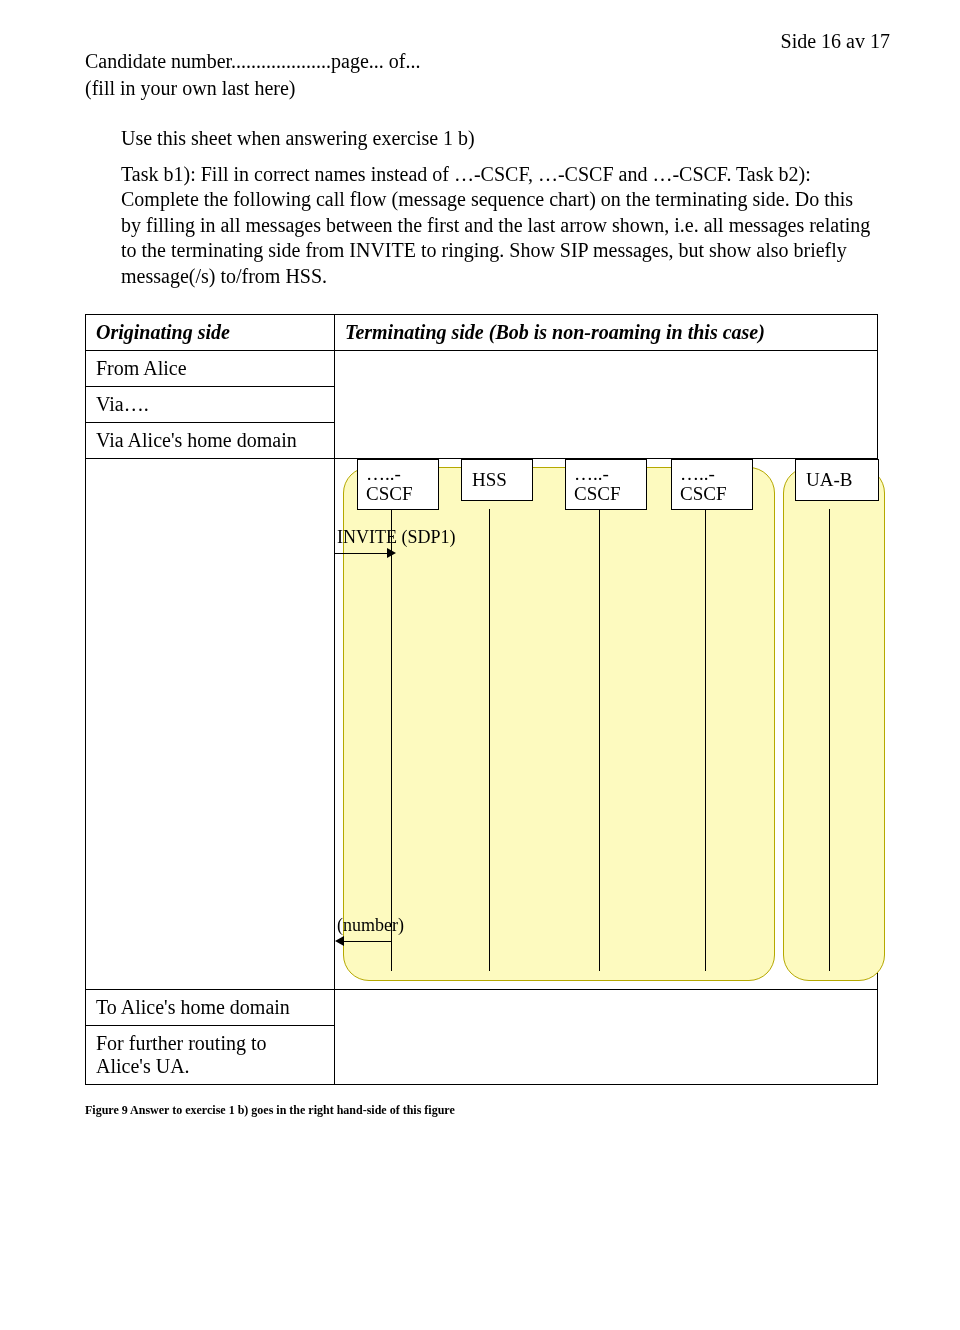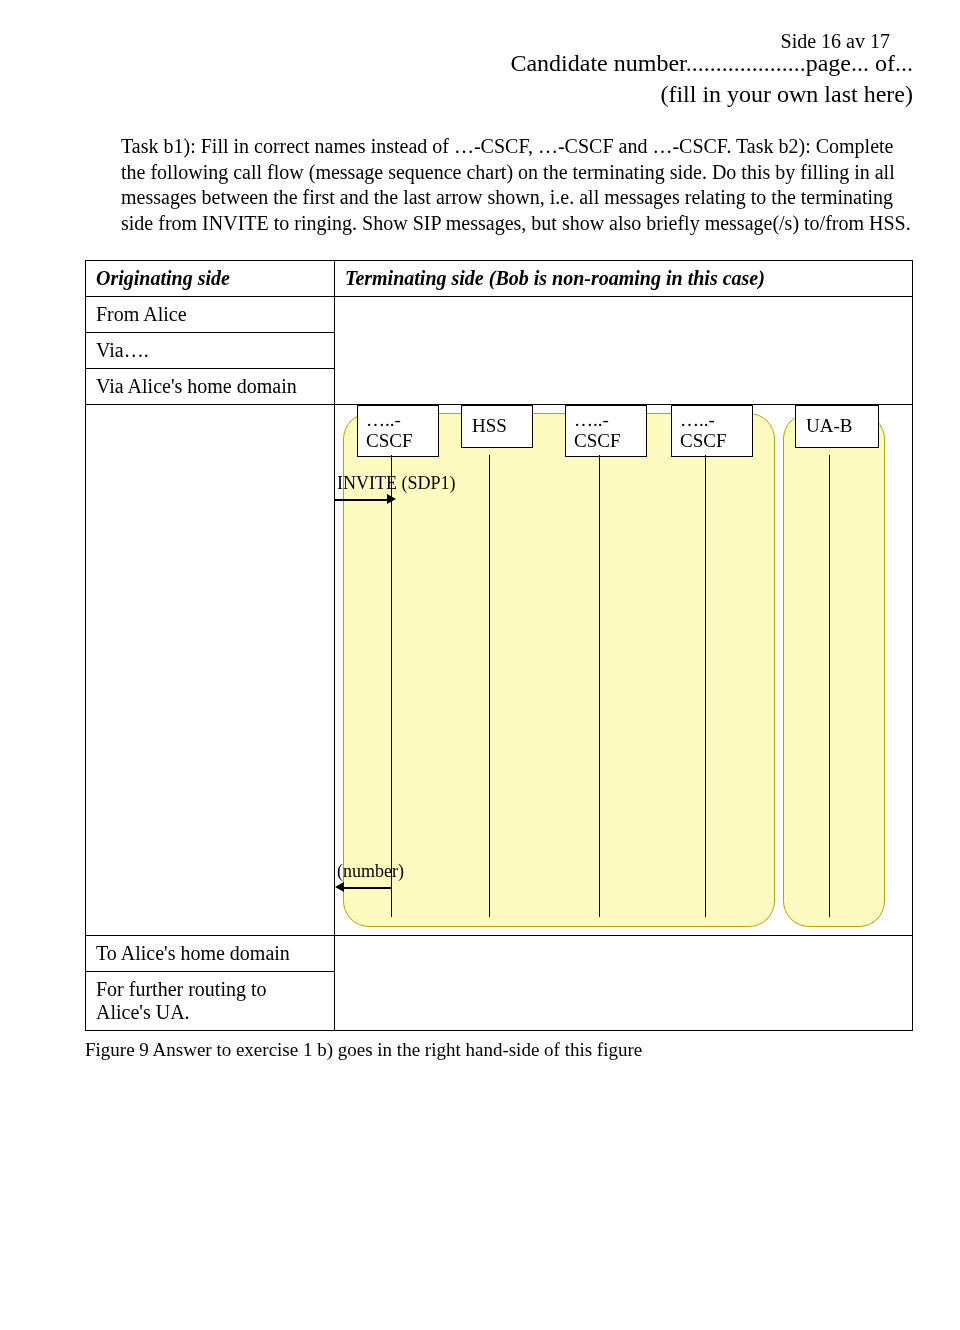--- a/index.html
+++ b/index.html
@@ -1,51 +1,52 @@
 <!DOCTYPE html>
 <html><head>
 <meta charset="utf-8">
 <style>
   html,body{margin:0;padding:0;background:#fff;font-family:"Times New Roman",Times,serif;color:#000}
-  .page{width:960px;height:1330px;box-sizing:border-box;padding:50px 47px 20px 85px;position:relative}
+  .page{width:960px;height:1330px;box-sizing:border-box;padding:50px 82px 20px 85px;position:relative}
   .side-num{position:absolute;top:30px;right:70px;font-size:20px}
-  .hdr-row{display:flex;justify-content:flex-end;font-size:24px;margin-bottom:4px}
+  .hdr-row{display:flex;justify-content:flex-start;font-size:20px;margin-bottom:4px}
   .instr{margin:26px 0 0 36px;font-size:20px;line-height:1.28}
   .instr .lead{margin-bottom:10px}
   .tbl{margin-top:24px;border:1.2px solid #000;width:100%;border-collapse:collapse}
   .tbl td{border:1.2px solid #000;vertical-align:top;padding:6px 10px;font-size:20px}
   .col-l{width:228px}
   .cell-h{font-style:italic;font-weight:bold}
   .diagram-cell{height:530px;padding:0 !important;position:relative}
   .dom-wrap{position:absolute;inset:8px 8px 8px 8px}
   .domain{position:absolute;top:0;bottom:0;background:#fdfabf;border:1px solid #b5a800;border-radius:26px}
   .dom-home{left:0;width:430px}
   .dom-visit{left:440px;width:100px}
   .node-box{position:absolute;top:-8px;background:#fff;border:1px solid #000;padding:4px 8px 4px 8px;font-size:19px;line-height:1.1;text-align:left}
   .node-box.single{padding:10px 10px}
   .lifeline{position:absolute;top:42px;bottom:10px;width:1.2px;background:#000}
   .msg{position:absolute;font-size:18px}
   .arrowhead{position:absolute;width:0;height:0;border-top:5px solid transparent;border-bottom:5px solid transparent}
-  .caption{font-size:19px;font-weight:normal;margin-top:8px}
+  .caption{font-size:12px;font-weight:bold;margin-top:18px}
 </style>
 </head>
 <body>
 
 <div class="page">
   <div class="side-num">Side 16 av 17</div>
 
   <div class="hdr-row">
     <span>Candidate number....................</span>
     <span>page... of...</span>
   </div>
   <div class="hdr-row">
     <span>(fill in your own last here)</span>
   </div>
 
   <div class="instr">
+    <div class="lead">Use this sheet when answering exercise 1 b)</div>
     <div>Task b1): Fill in correct names instead of …-CSCF, …-CSCF and …-CSCF. Task b2): Complete the following call flow (message sequence chart) on the terminating side. Do this by filling in all messages between the first and the last arrow shown, i.e. all messages relating to the terminating side from INVITE to ringing. Show SIP messages, but show also briefly message(/s) to/from HSS.</div>
   </div>
 
   <table class="tbl">
     <tbody>
         <tr>
       <td class="col-l cell-h">Originating side</td>
       <td class="cell-h">Terminating side (Bob is non-roaming in this case)</td>
     </tr>
     <tr>

